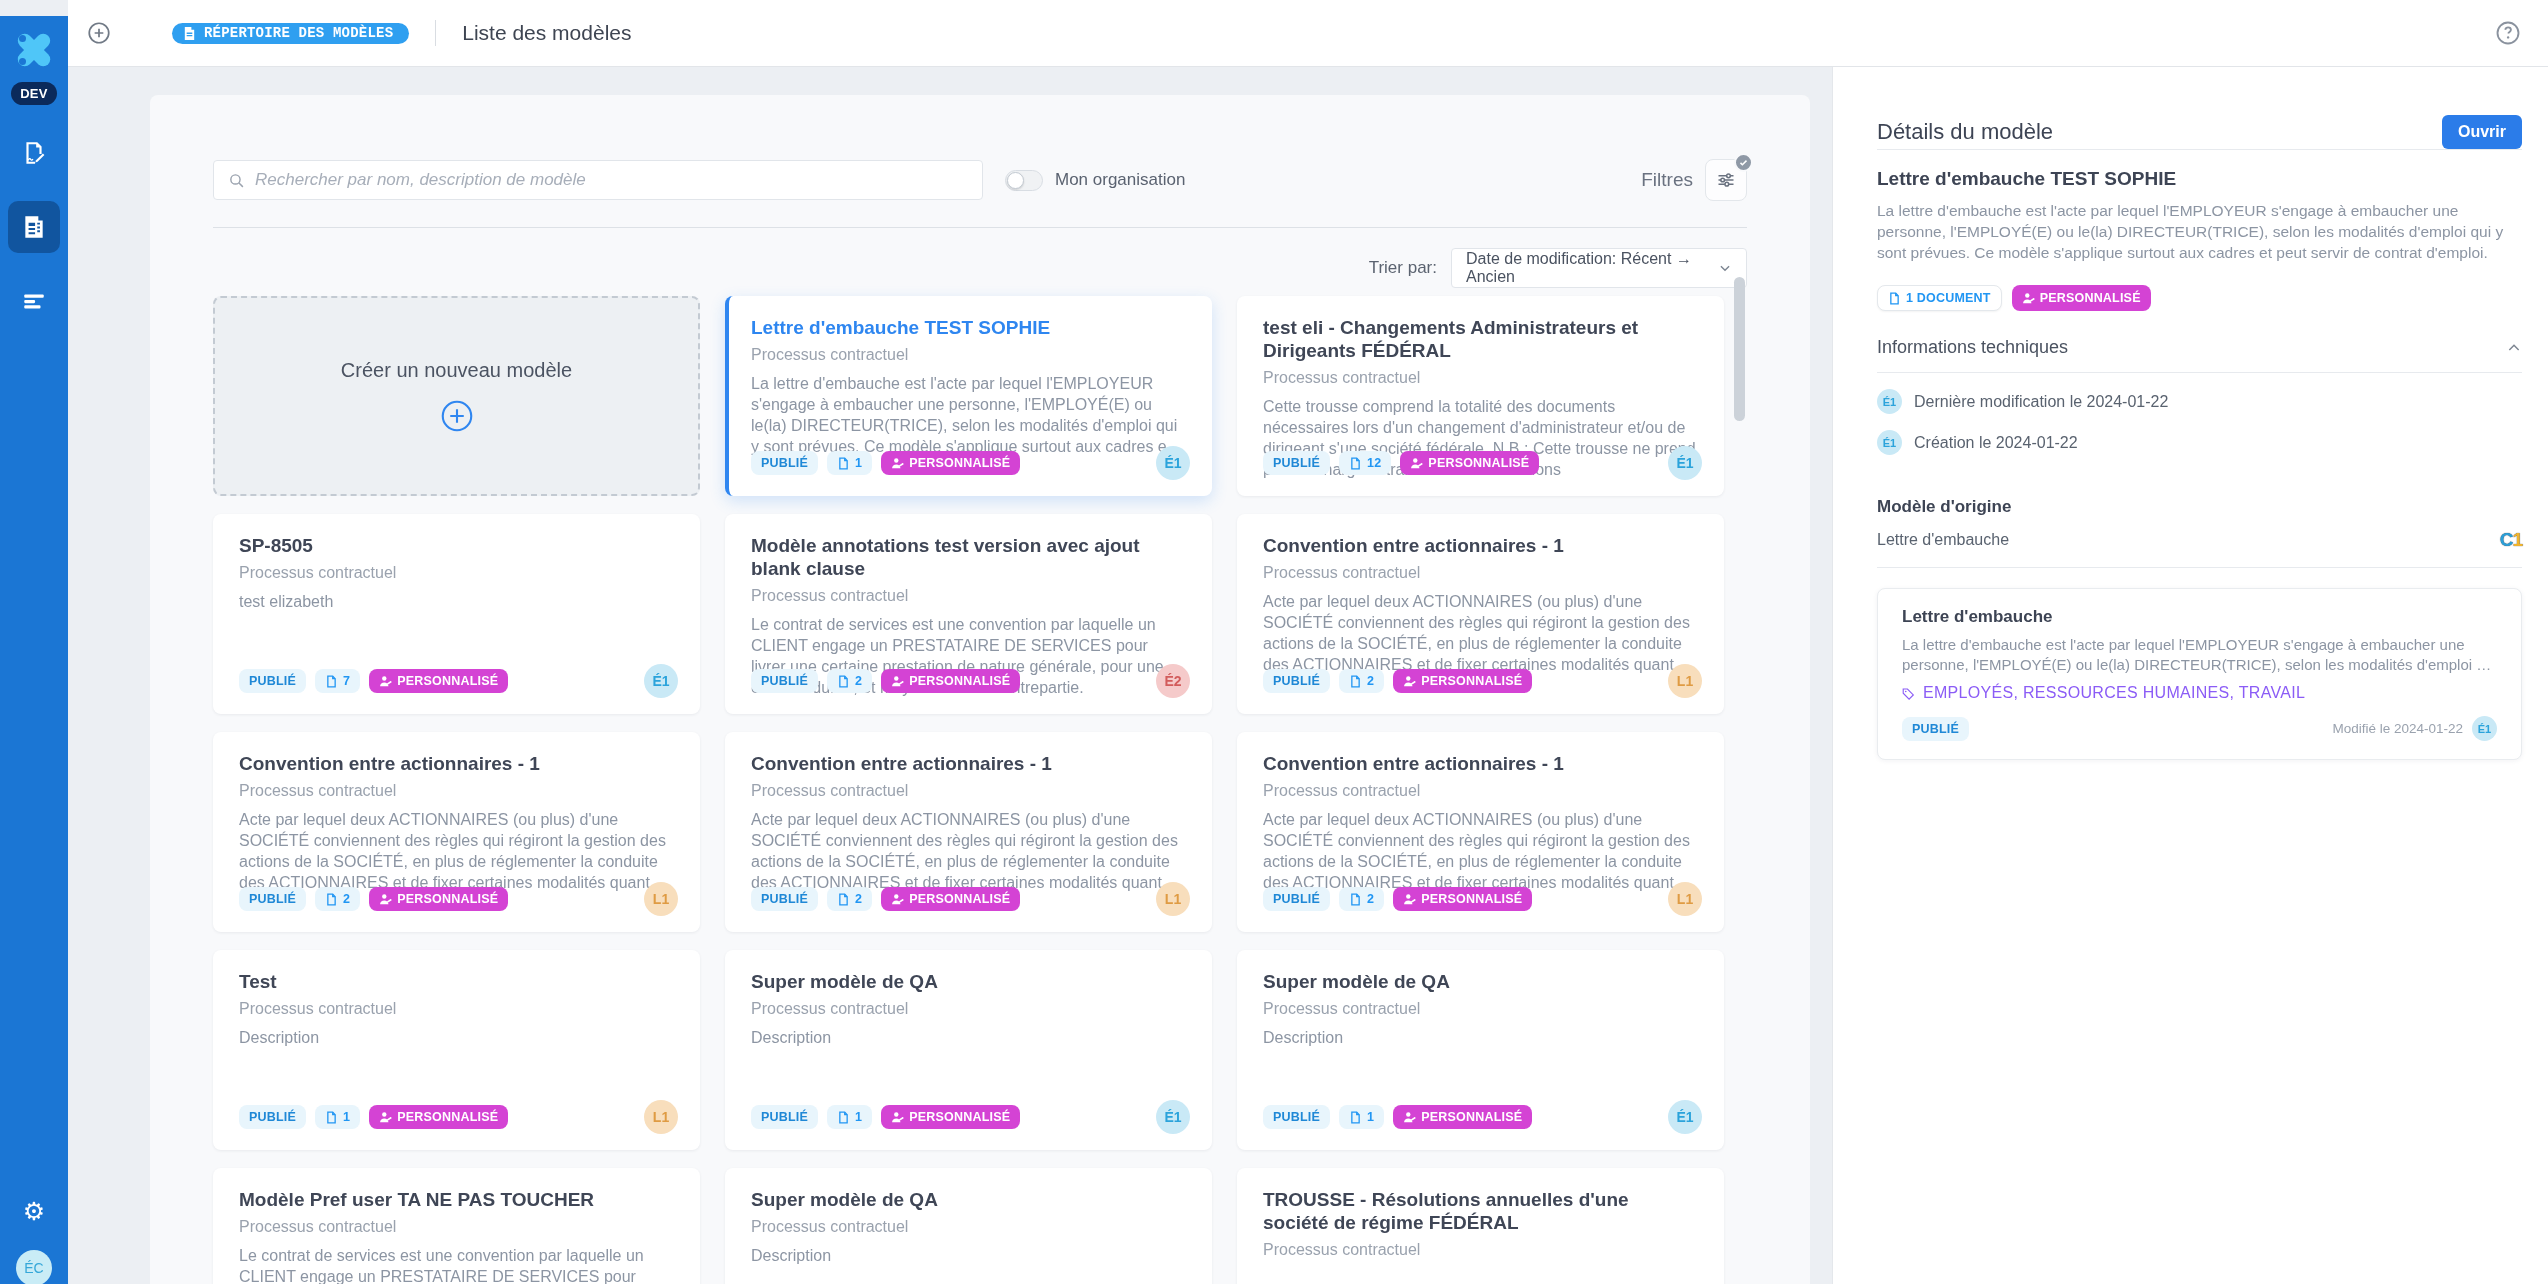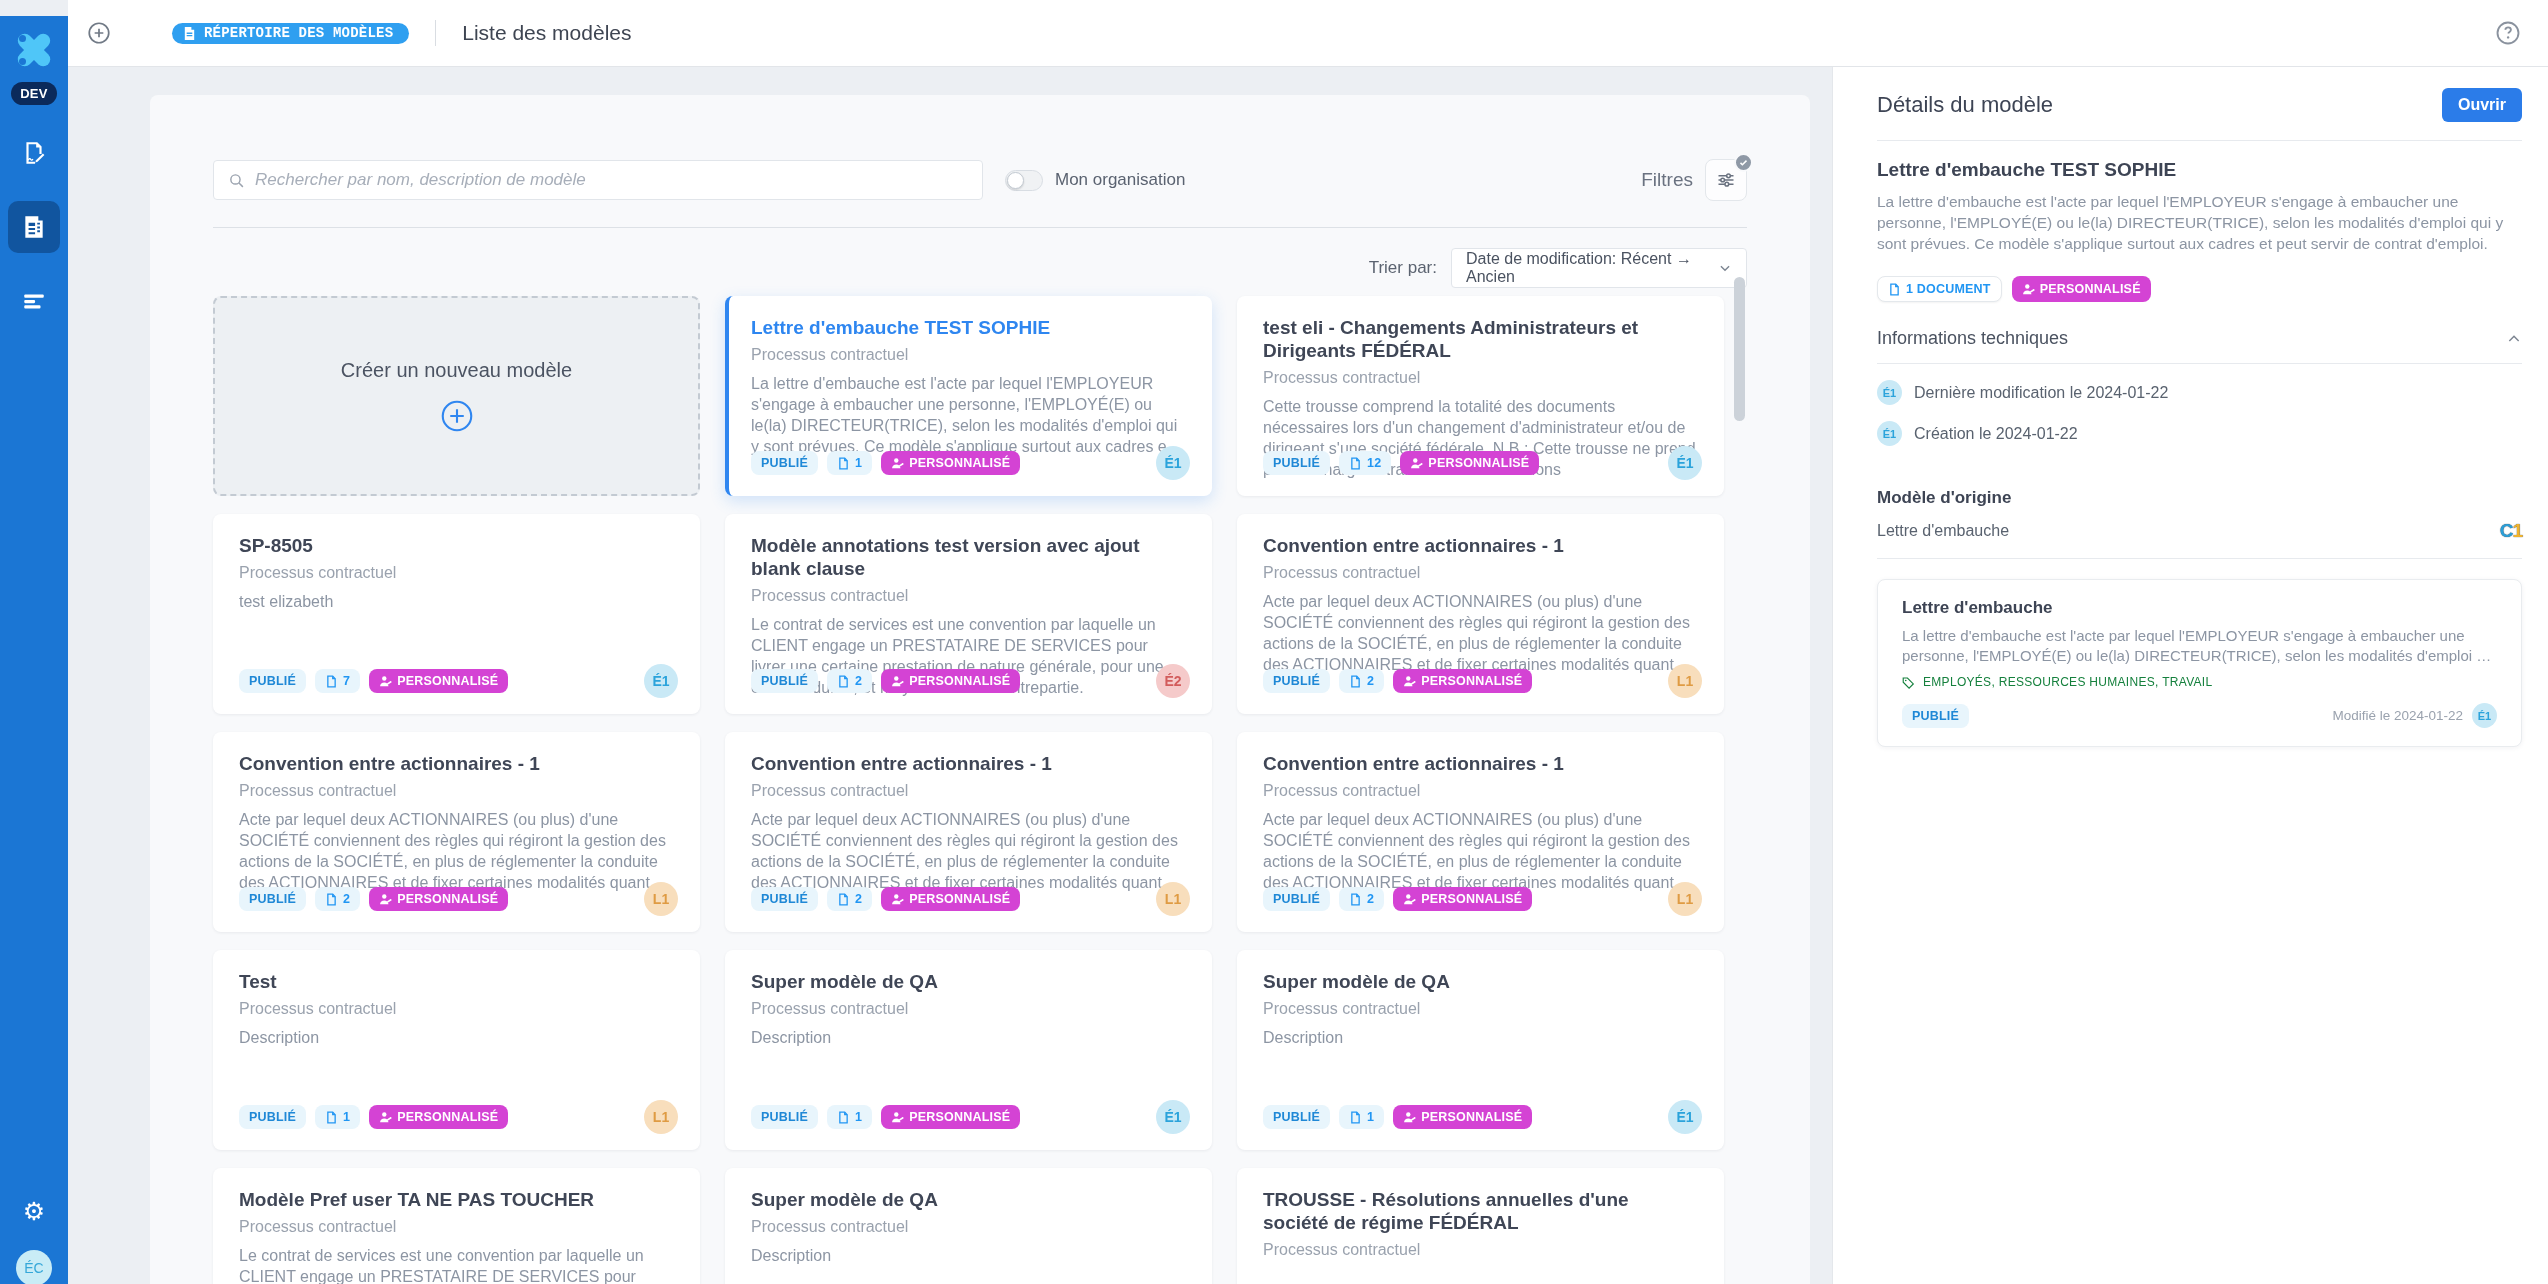--- a/index.html
+++ b/index.html
@@ -90,22 +90,22 @@
   .av-cyan { background:#c9e9f6; color:#2ba3db; }
   .av-red { background:#f5caca; color:#d25b5b; }
   .av-orange { background:#f8debc; color:#df9b43; }
 
   .scroll-thumb { position:absolute; left:1734px; top:277px; width:11px; height:144px;
     border-radius:6px; background:#ccd2d9; z-index:15; cursor:pointer; }
 
   
   .details { position:absolute; left:1832px; top:67px; right:0; bottom:0; background:#fff;
     border-left:1px solid #e4e7eb; padding:0 26px 0 44px; z-index:10; }
-  .d-head { margin-top:21px; display:flex; align-items:center; justify-content:space-between;
-    padding-bottom:18px; border-bottom:1px solid #e7eaee; }
+  .d-head { margin-top:48px; display:flex; align-items:center; justify-content:space-between;
+    border-bottom:1px solid #e7eaee; }
   .d-title { font-size:22px; color:#3d4454; }
   .open-btn { background:#2b7ce9; color:#fff; border:none; border-radius:6px; font-size:16px; font-weight:bold;
     padding:8px 16px; cursor:pointer; font-family:inherit; }
   .d-model { margin-top:18px; font-size:19px; font-weight:bold; color:#3d4454; }
   .d-desc { margin-top:10px; font-size:15.5px; line-height:21px; color:#8c95a3; }
   .d-badges { margin-top:22px; display:flex; gap:10px; }
   .b-docw { background:#fff; border:1px solid #e4e8ec; color:#2196f3; box-shadow:0 1px 2px rgba(0,0,0,.05); }
   .d-sect { margin-top:26px; display:flex; align-items:center; justify-content:space-between;
     padding-bottom:14px; border-bottom:1px solid #e7eaee; }
   .d-sect-t { font-size:18px; color:#4a5260; }
@@ -118,22 +118,22 @@
     padding-bottom:16px; border-bottom:1px solid #e7eaee; }
   .d-origin-name { font-size:16px; color:#59626f; }
   .c1-logo { font-size:19px; font-weight:900; letter-spacing:-1px; cursor:default;
     text-shadow:0 0 1px #123; }
   .c1-logo .c { color:#2b9fd8; } .c1-logo .one { color:#f0b32c; }
   .origin-card { margin-top:20px; background:#fff; border:1px solid #e9ecef; border-radius:8px;
     box-shadow:0 1px 5px rgba(30,40,60,.06); padding:18px 24px; }
   .oc-title { font-size:17px; font-weight:bold; color:#3d4454; }
   .oc-desc { margin-top:8px; font-size:15px; line-height:20px; color:#8c95a3;
     display:-webkit-box; -webkit-line-clamp:2; -webkit-box-orient:vertical; overflow:hidden; }
-  .oc-tags { margin-top:9px; display:flex; align-items:center; gap:8px; font-size:12px;
-    color:#15803d; letter-spacing:.3px; }
+  .oc-tags { margin-top:9px; display:flex; align-items:center; gap:8px; font-size:16px;
+    color:#8b5cf6; letter-spacing:.3px; }
   .oc-footer { margin-top:14px; display:flex; align-items:center; }
   .oc-right { margin-left:auto; display:flex; align-items:center; gap:9px; font-size:13.5px; color:#9aa2ae; }
   svg { display:block; }
 </style>
 </head>
 <body>
 
 <nav class="sidebar">
   <div class="logo">
     <div class="bar b1"></div>

